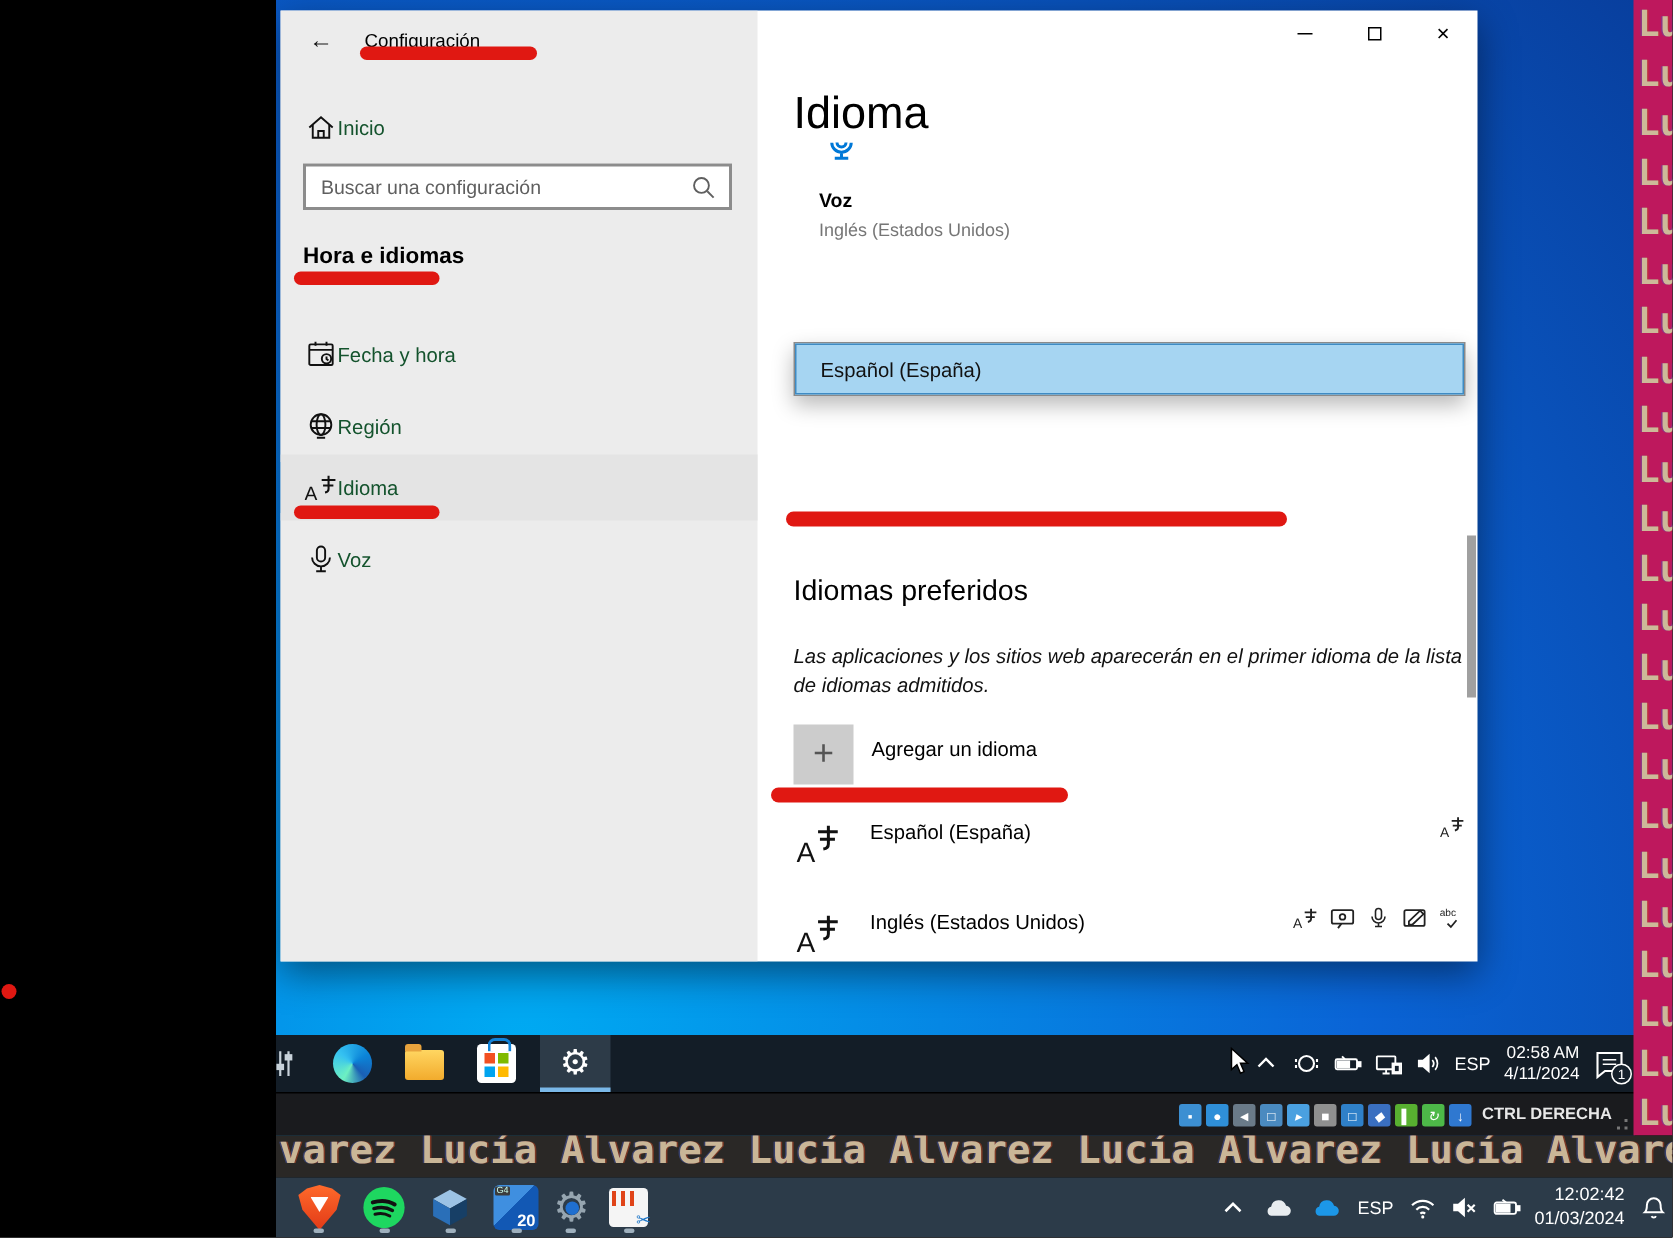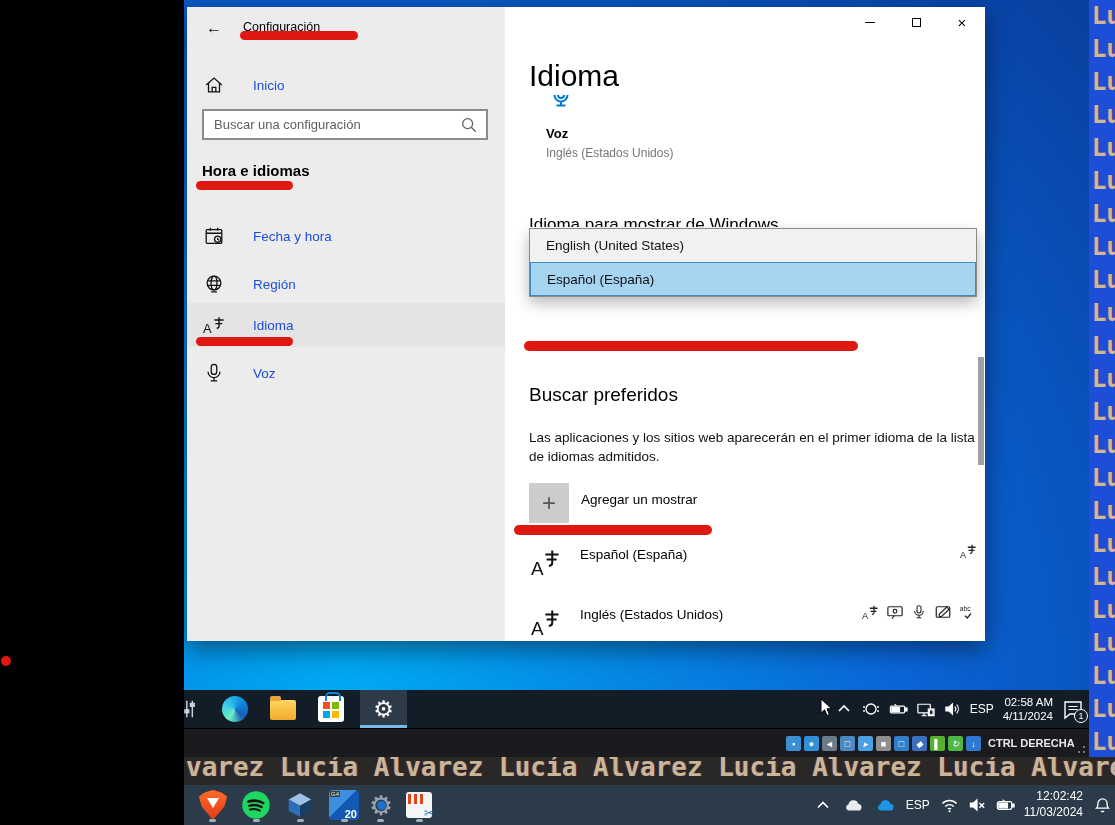--- a/index.html
+++ b/index.html
@@ -34,21 +34,21 @@
   #rb-title   { left:53px;  top:24px;  width:118px; }
   #rb-section { left:9px;   top:174px; width:97px; }
   #rb-idioma  { left:9px;   top:330px; width:97px; }
   #rb-note    { left:337px; top:334px; width:334px; height:10px; }
   #rb-add     { left:327px; top:518px; width:198px; height:10px; }
 
   
   .side-row { position:absolute; left:0; width:318px; height:44px; display:flex;
               align-items:center; cursor:pointer; }
   .side-row .ic { width:22px; height:22px; margin-left:16px; flex:0 0 auto; }
-  .side-row .lbl { margin-left:28px; font-size:13.5px; color:#1d4ed8; }
+  .side-row .lbl { margin-left:0; font-size:13.5px; color:#14532d; }
   #row-home   { top:56px; }
   #row-fecha  { top:207px; }
   #row-region { top:255px; }
   #row-idioma { top:296px; background:#e4e4e4; }
   #row-voz    { top:344px; }
   .accent-bar { position:absolute; left:0; top:301px; width:5px; height:34px; background:#0078d7; }
 
   .search-box { position:absolute; left:15px; top:102px; width:286px; height:31px;
                 background:#fff; border:2px solid #8c8c8c; display:flex; align-items:center; }
   .search-box input { flex:1; border:0; outline:0; background:transparent; font-size:13px;
@@ -71,21 +71,21 @@
   .dropdown { position:absolute; left:342px; top:221px; width:448px; border:1px solid #8a8a8a;
               background:#f1f1f1; box-shadow:0 6px 14px rgba(0,0,0,.28); z-index:20; }
   .dd-opt { height:33px; display:flex; align-items:center; padding-left:16px; font-size:13.5px;
             color:#111; cursor:pointer; background:#f1f1f1; }
   .dd-opt.selected { background:#a6d5f2; border:1px solid #3e8bc4; height:34px; }
 
   .note-1 { position:absolute; left:342px; top:299px; width:452px; font-size:13.5px;
             line-height:19px; color:#111; }
   .pref-heading { position:absolute; left:342px; top:377px; font-size:19px; color:#000; }
   .note-2 { position:absolute; left:342px; top:421px; width:452px; font-size:13.5px;
-            line-height:19px; color:#111; }
+            line-height:19px; color:#111;font-style:italic; }
 
   .add-lang { position:absolute; left:342px; top:476px; display:flex; cursor:pointer; }
   .add-sq { width:40px; height:40px; background:#cccccc; display:flex; align-items:center;
             justify-content:center; font-size:24px; font-weight:300; color:#555; }
   .add-lbl { margin-left:12px; margin-top:9px; font-size:13.5px; color:#000; }
 
   .lang-row { position:absolute; left:344px; width:446px; height:56px; cursor:pointer; }
   #lang-row-0 { top:536px; }
   #lang-row-1 { top:596px; }
   .lang-ic { position:absolute; left:0; top:4px; }
@@ -138,21 +138,21 @@
   .grip i { position:absolute; width:2px; height:2px; background:#777; }
   .grip i:nth-child(1){right:0;bottom:0;} .grip i:nth-child(2){right:5px;bottom:0;}
   .grip i:nth-child(3){right:0;bottom:5px;}
 
   
   #host-strip { position:absolute; left:184px; top:757px; width:931px; height:28px; background:#2a2826;
      overflow:hidden; }
   #host-strip .tline { position:absolute; left:2px; top:-5px; white-space:nowrap;
      font-family:"DejaVu Sans Mono",monospace; font-weight:bold; font-size:26px; color:#c9b697;
      text-shadow:1px 0 rgba(190,70,35,.55), -1px 0 rgba(70,90,190,.45); }
-  #side-column { position:absolute; left:1089px; top:0; width:26px; height:757px; background:#1d4ed8;
+  #side-column { position:absolute; left:1089px; top:0; width:26px; height:757px; background:#be185d;
      overflow:hidden; }
   .lu-line { height:33px; line-height:33px; font-family:"DejaVu Sans Mono",monospace; font-weight:bold;
      font-size:24px; color:#cdb999; padding-left:3px;
      text-shadow:1px 0 rgba(190,70,35,.5), -1px 0 rgba(70,90,190,.4); }
 
   
   #host-taskbar { position:absolute; left:184px; top:785px; width:931px; height:40px; background:#2c3b49; }
   .h-ic { position:absolute; top:5px; width:30px; height:30px; cursor:pointer; }
   .h-dot { position:absolute; top:34px; width:7px; height:3px; border-radius:2px; background:#9fb0bd; }
   .brave-ic { background:linear-gradient(#ff6a2b,#e23a17);
@@ -279,35 +279,33 @@
 
       <div class="voice-ic-clip">
         <svg viewBox="0 0 24 24" width="24" height="24" fill="none" stroke="#0078d7" stroke-width="2">
           <rect x="9" y="2" width="6" height="11" rx="3"></rect>
           <path d="M5.5 10a6.5 6.5 0 0 0 13 0M12 16.5v4M7.5 20.5h9"></path>
         </svg>
       </div>
       <div class="voice-lbl">Voz</div>
       <div class="voice-sub">Inglés (Estados Unidos)</div>
 
-      <div class="clip-heading">Idioma para mostrar de Windows</div>
 
       <div class="dropdown">
-        <div class="dd-opt">English (United States)</div>
         <div class="dd-opt selected">Español (España)</div>
       </div>
 
       <div class="red-bar" id="rb-note"></div>
 
-      <div class="pref-heading">Buscar preferidos</div>
+      <div class="pref-heading">Idiomas preferidos</div>
       <div class="note-2">Las aplicaciones y los sitios web aparecerán en el primer idioma de la lista de idiomas admitidos.</div>
 
       <div class="add-lang">
         <div class="add-sq">+</div>
-        <div class="add-lbl">Agregar un mostrar</div>
+        <div class="add-lbl">Agregar un idioma</div>
       </div>
       <div class="red-bar" id="rb-add"></div>
 
       <div class="lang-row" id="lang-row-0">
         <span class="lang-ic">
           <svg viewBox="0 0 24 24" width="30" height="30" fill="none" stroke="#111" stroke-width="1.6">
             <text x="0" y="22" font-size="15" stroke="none" fill="#111" font-family="Liberation Sans">A</text>
             <path d="M11.5 6h10.5M17 2.8v3.2M12.5 10h8M17 6v6.5q0 2.3-2.7 2.7"></path>
           </svg></span>
         <span class="lang-name">Español (España)</span>
@@ -564,21 +562,21 @@
           </svg></span>
       <span class="tray-ic">
         <svg viewBox="0 0 20 18" width="19" height="18" fill="none" stroke="#fff" stroke-width="1.3">
           <rect x="1.5" y="5.5" width="15" height="8" rx="1.5"></rect>
             <rect x="17" y="8" width="2" height="3" fill="#fff"></rect>
           <rect x="3" y="7" width="9" height="5" fill="#fff"></rect>
             <path d="M7 3.5l2.5 2"></path>
           </svg></span>
       <span class="h-clock">
         <div>12:02:42</div>
-        <div>11/03/2024</div>
+        <div>01/03/2024</div>
       </span>
       <span class="tray-ic">
         <svg viewBox="0 0 20 20" width="19" height="19" fill="none" stroke="#fff" stroke-width="1.4">
           <path d="M10 3a4.8 4.8 0 0 1 4.8 4.8c0 3.7 1.4 5 1.4 5H3.8s1.4-1.3 1.4-5A4.8 4.8 0 0 1 10 3z"></path>
           <path d="M8.5 15.5a1.6 1.6 0 0 0 3 0"></path>
           </svg></span>
     </div>
   </div>
 
 </div>

